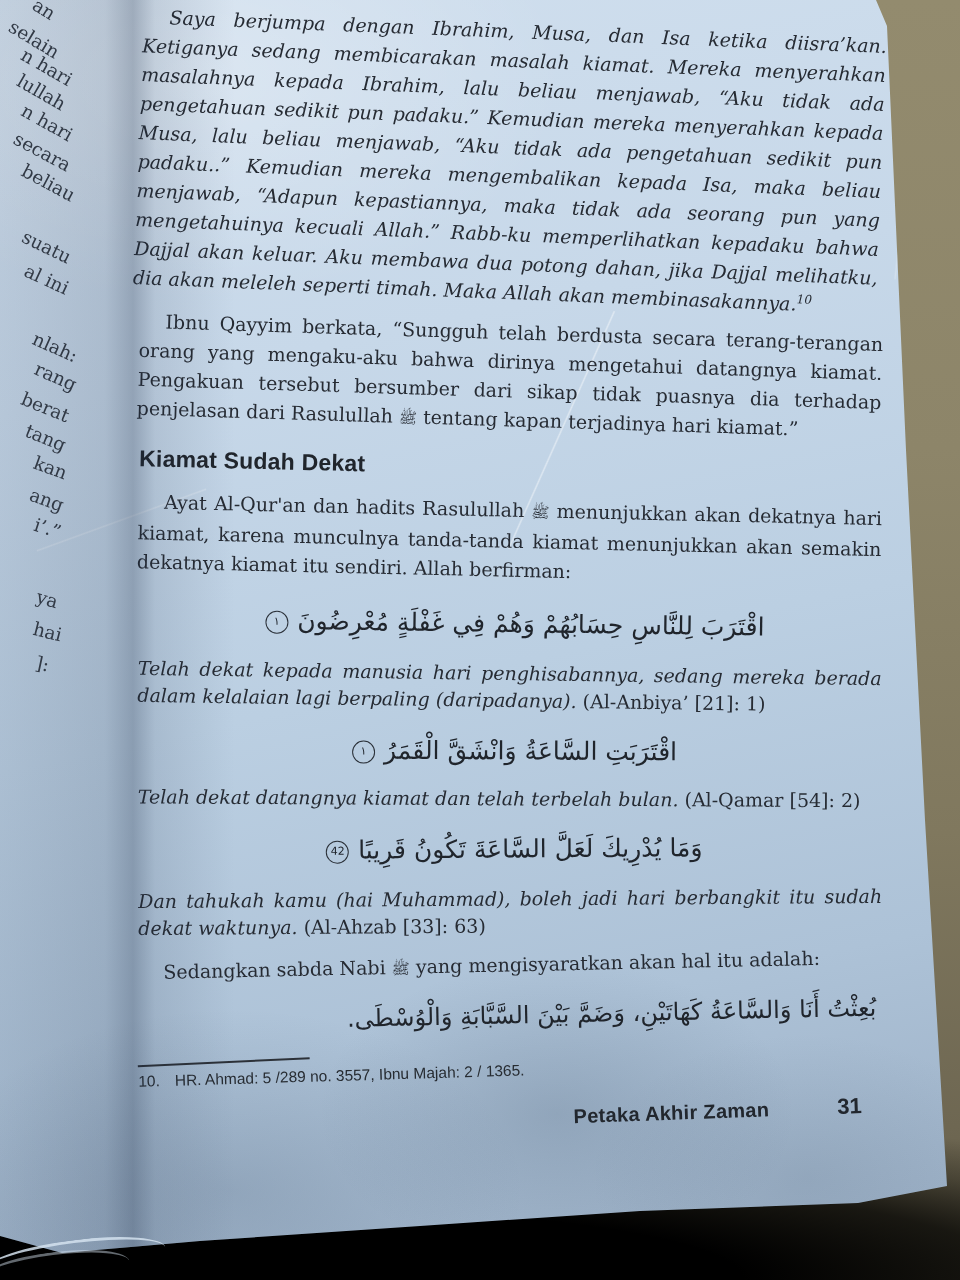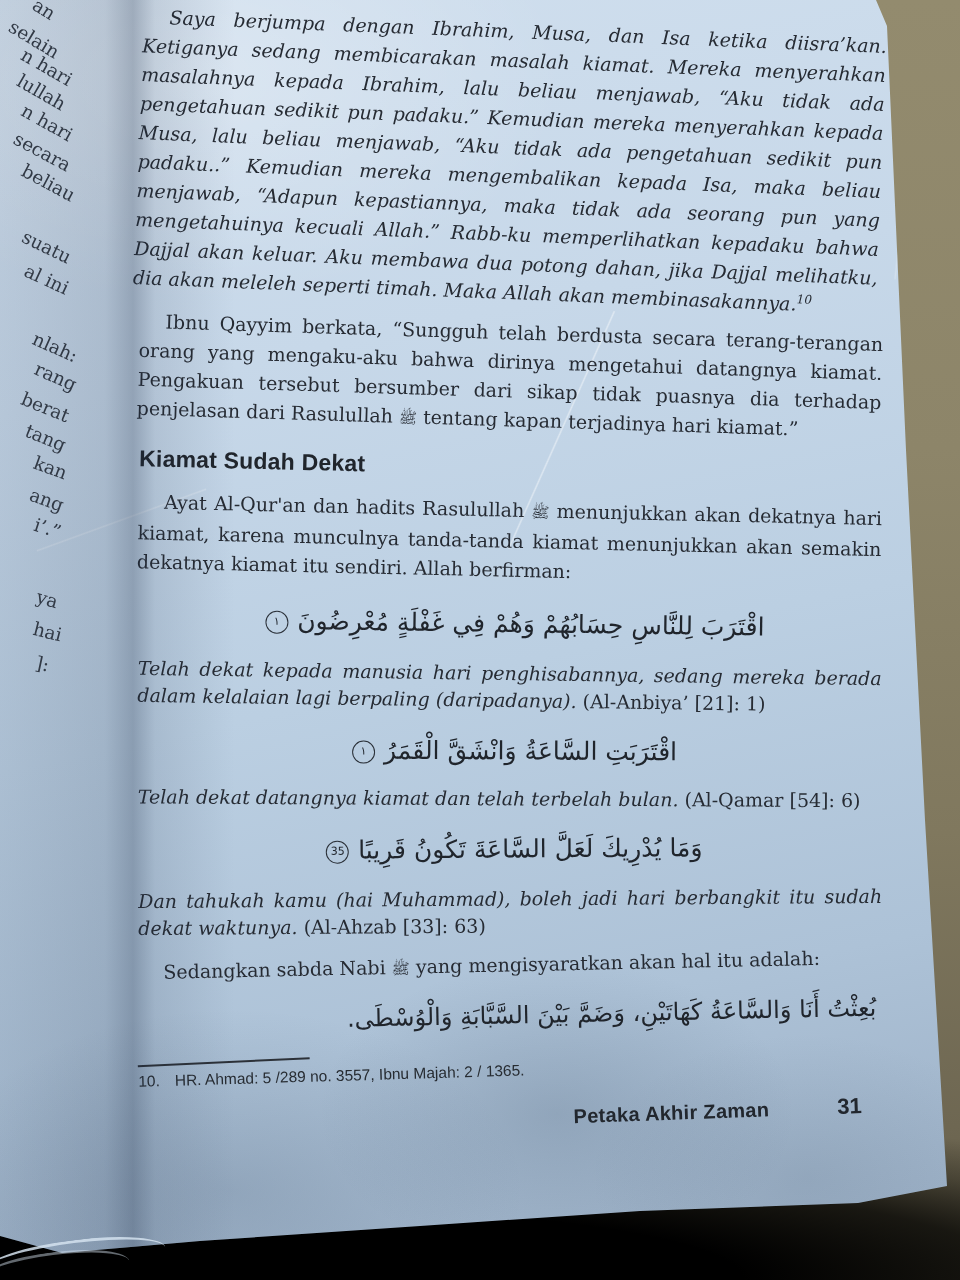--- a/index.html
+++ b/index.html
@@ -129,25 +129,25 @@
         <p class="body-just indent mt14"><span>Ayat Al-Qur'an dan hadits Rasulullah </span><span class="saw">ﷺ</span><span> menunjukkan akan dekatnya hari kiamat, karena munculnya tanda-tanda kiamat menunjukkan akan semakin dekatnya kiamat itu sendiri. Allah berfirman:</span></p>
       </div>
 
       <div class="warp w4">
         <div class="arabic"><span>اقْتَرَبَ لِلنَّاسِ حِسَابُهُمْ وَهُمْ فِي غَفْلَةٍ مُعْرِضُونَ</span><span class="ayah">١</span></div>
         <p class="trans mt10"><span class="t-it">Telah dekat kepada manusia hari penghisabannya, sedang mereka berada dalam kelalaian lagi berpaling (daripadanya). </span><span class="t-ref">(Al-Anbiya’ [21]: 1)</span></p>
       </div>
 
       <div class="warp w5">
         <div class="arabic"><span>اقْتَرَبَتِ السَّاعَةُ وَانْشَقَّ الْقَمَرُ</span><span class="ayah">١</span></div>
-        <p class="trans mt8"><span class="t-it">Telah dekat datangnya kiamat dan telah terbelah bulan. </span><span class="t-ref">(Al-Qamar [54]: 6)</span></p>
+        <p class="trans mt8"><span class="t-it">Telah dekat datangnya kiamat dan telah terbelah bulan. </span><span class="t-ref">(Al-Qamar [54]: 2)</span></p>
       </div>
 
       <div class="warp w6">
-        <div class="arabic"><span>وَمَا يُدْرِيكَ لَعَلَّ السَّاعَةَ تَكُونُ قَرِيبًا</span><span class="ayah">35</span></div>
+        <div class="arabic"><span>وَمَا يُدْرِيكَ لَعَلَّ السَّاعَةَ تَكُونُ قَرِيبًا</span><span class="ayah">42</span></div>
         <p class="trans mt10"><span class="t-it">Dan tahukah kamu (hai Muhammad), boleh jadi hari berbangkit itu sudah dekat waktunya. </span><span class="t-ref">(Al-Ahzab [33]: 63)</span></p>
       </div>
 
       <div class="warp w7">
         <p class="body-just indent"><span>Sedangkan sabda Nabi </span><span class="saw">ﷺ</span><span> yang mengisyaratkan akan hal itu adalah:</span></p>
         <div class="arabic hadith-ar mt8">بُعِثْتُ أَنَا وَالسَّاعَةُ كَهَاتَيْنِ، وَضَمَّ بَيْنَ السَّبَّابَةِ وَالْوُسْطَى.</div>
       </div>
 
       <div class="warp w8">
         <div class="fn-rule"></div>

